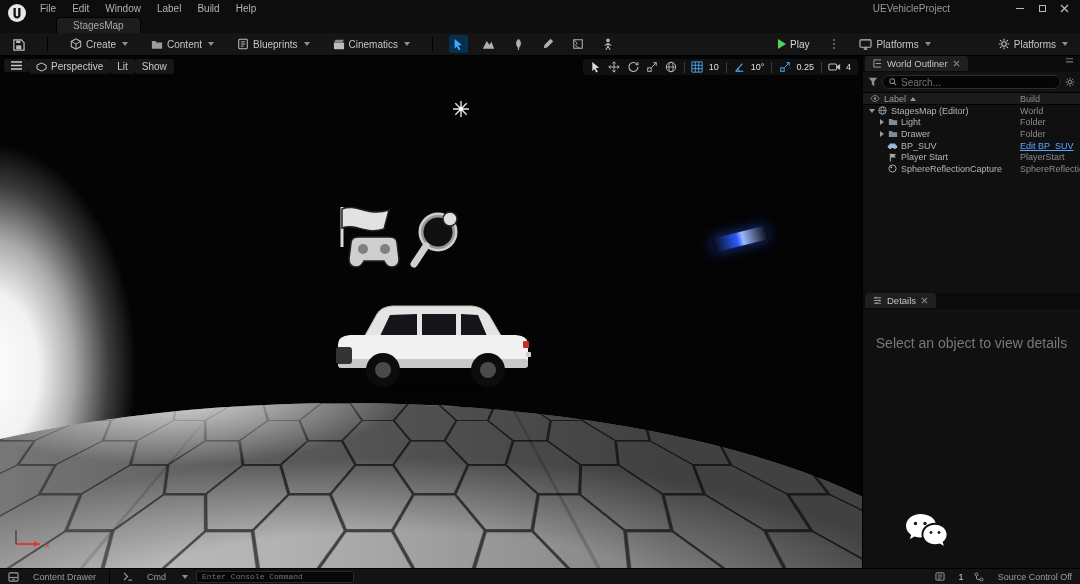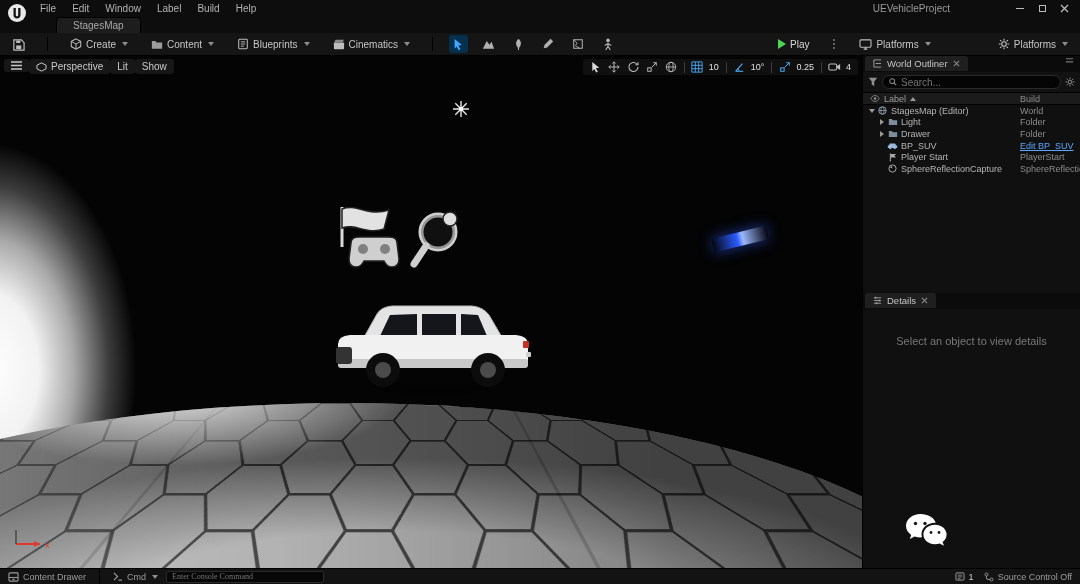--- a/index.html
+++ b/index.html
@@ -89,26 +89,26 @@
 .ol-row{display:flex;align-items:center;height:11.6px;padding-left:5px;color:#b5b5b5;white-space:nowrap}
 .tw{width:8px;flex:none;display:flex;align-items:center;justify-content:center}
 .tw-down{width:0;height:0;border-left:3.5px solid transparent;border-right:3.5px solid transparent;border-top:4.5px solid #9a9a9a}
 .tw-right{width:0;height:0;border-top:3.5px solid transparent;border-bottom:3.5px solid transparent;border-left:4.5px solid #9a9a9a}
 .ind{width:10px;flex:none}
 .ol-label{margin-left:3px;overflow:hidden;text-overflow:ellipsis}
 .ic{width:11px;height:10px;flex:none;display:flex;align-items:center;justify-content:center;margin-left:1px}
 .link{color:#5aa7ff;text-decoration:underline;cursor:pointer}
 .ol-footer{height:14px;background:#181818;border-top:1px solid #000;display:flex;align-items:center;padding-left:10px;color:#9a9a9a;flex:none}
 .details{flex:1;display:flex;flex-direction:column;min-height:0}
-.details-body{flex:1;background:#101010;padding-top:26px;text-align:center;color:#787878;font-size:11px}
+.details-body{flex:1;background:#101010;padding-top:26px;text-align:center;color:#787878;font-size:14px}
 
 
 .statusbar{height:16px;background:#131313;border-top:1px solid #000;display:flex;align-items:center;font-size:9px;color:#9c9c9c;padding:0 8px;gap:8px;flex:none}
-.sb-btn{display:flex;align-items:center;gap:4px;cursor:default}
-.console-input{width:158px;height:12px;background:#070707;border:1px solid #2a2a2a;border-radius:2px;color:#aaa;font-size:8px;padding:0 5px;outline:none;font-family:Liberation Serif, serif}
+.sb-btn{display:flex;align-items:center;gap:14px;cursor:default}
+.console-input{width:158px;height:12px;background:#070707;border:1px solid #2a2a2a;border-radius:2px;color:#aaa;font-size:8px;padding:0 5px;outline:none;font-family:Liberation Mono, monospace}
 .sb-right{margin-left:auto;display:flex;align-items:center;gap:10px}
 .badge{color:#cfcfcf}
 svg{display:block}
 </style>
 </head>
 <body>
 
 <div class="app">
 
   <div class="titlebar">

